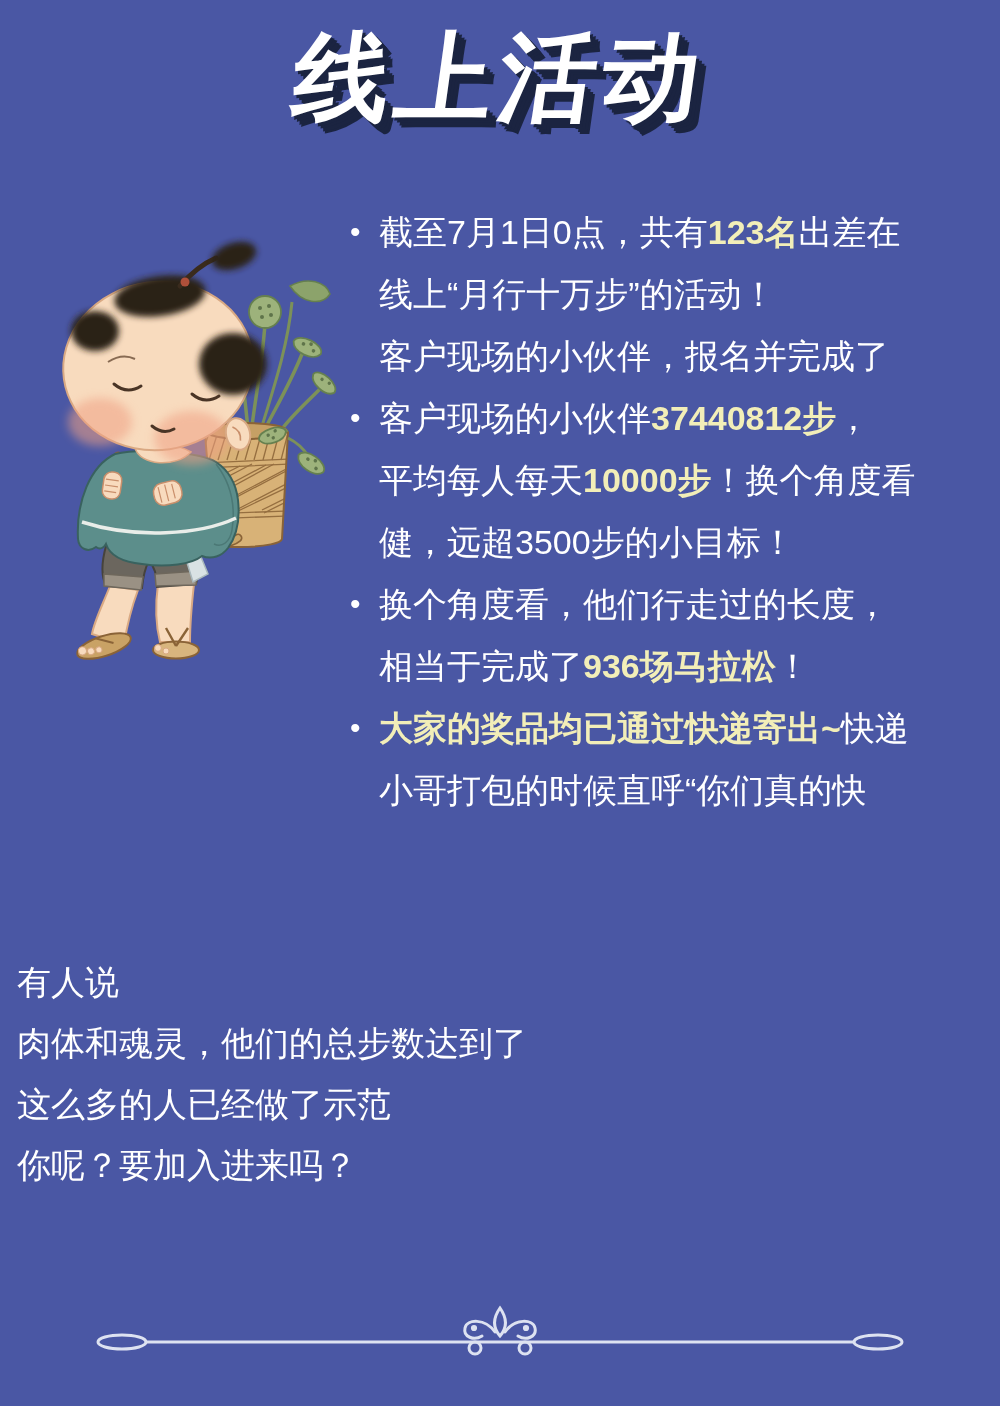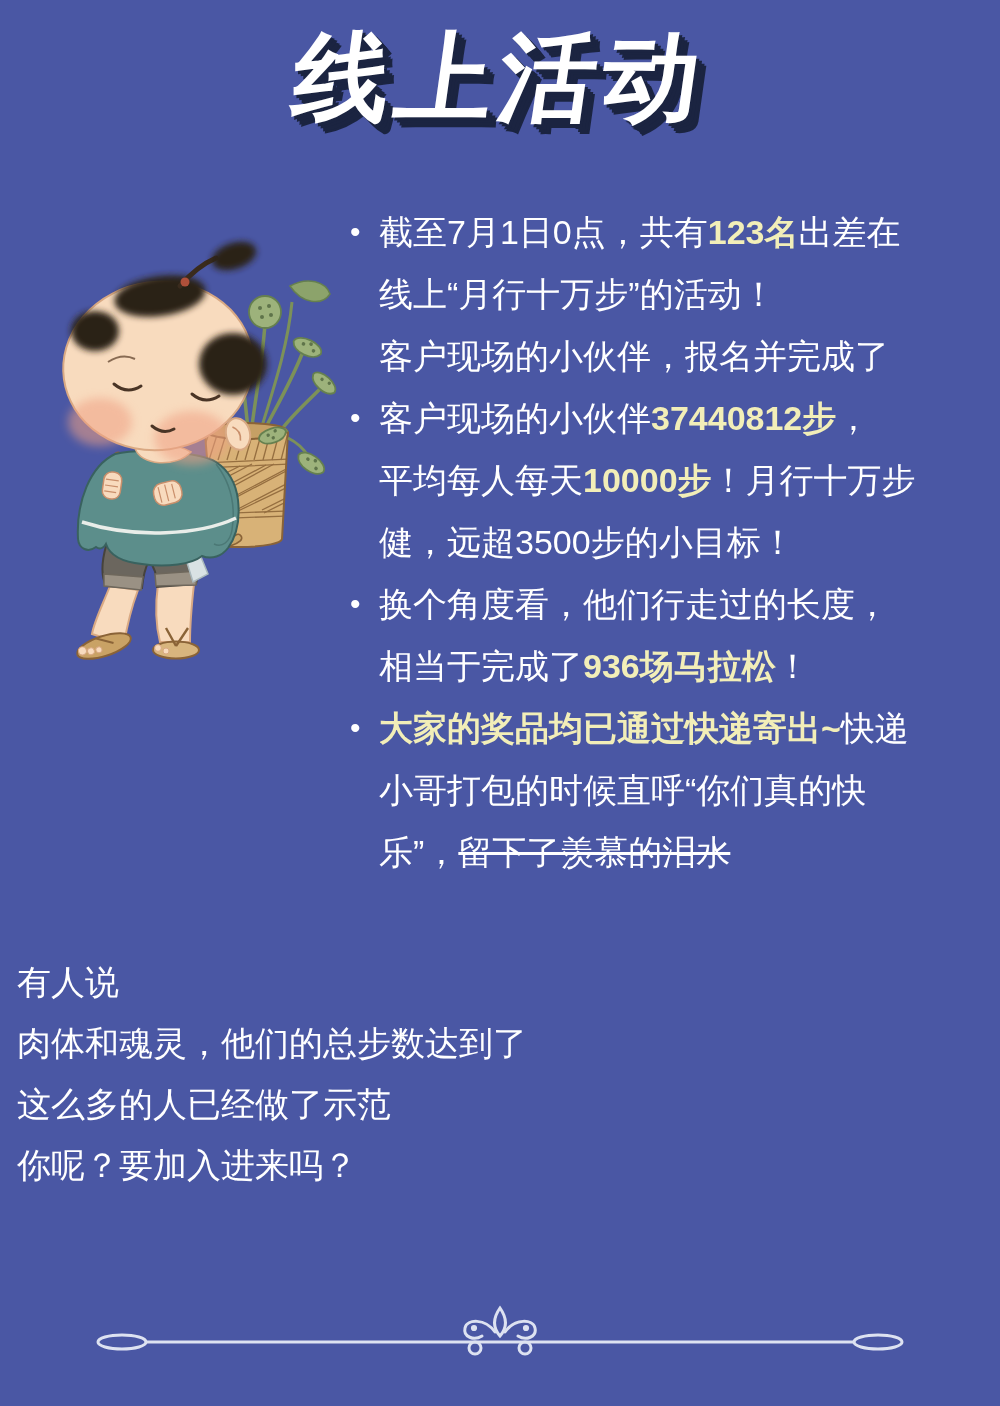--- a/index.html
+++ b/index.html
@@ -203,33 +203,32 @@
   <div class="bullets">
       <div class="bullet-item">
         <span class="marker">•</span>
         <div class="line"><span>截至7月1日0点，共有</span><span class="hl">123名</span><span>出差在</span></div>
         <div class="line"><span>线上“月行十万步”的活动！</span></div>
         <div class="line"><span>客户现场的小伙伴，报名并完成了</span></div>
       </div>
       <div class="bullet-item">
         <span class="marker">•</span>
         <div class="line"><span>客户现场的小伙伴</span><span class="hl">37440812步</span><span>，</span></div>
-        <div class="line"><span>平均每人每天</span><span class="hl">10000步</span><span>！月行十万步</span></div>
+        <div class="line"><span>平均每人每天</span><span class="hl">10000步</span><span>！换个角度看</span></div>
         <div class="line"><span>健，远超3500步的小目标！</span></div>
       </div>
       <div class="bullet-item">
         <span class="marker">•</span>
         <div class="line"><span>换个角度看，他们行走过的长度，</span></div>
         <div class="line"><span>相当于完成了</span><span class="hl">936场马拉松</span><span>！</span></div>
       </div>
       <div class="bullet-item">
         <span class="marker">•</span>
         <div class="line"><span class="hl">大家的奖品均已通过快递寄出~</span><span>快递</span></div>
         <div class="line"><span>小哥打包的时候直呼“你们真的快</span></div>
-        <div class="line"><span>乐”，</span><span class="strike">留下了羡慕的泪水</span></div>
       </div>
     </div>
 
   <div class="poem">
       <div class="poem-line">有人说</div>
       <div class="poem-line">肉体和魂灵，他们的总步数达到了</div>
       <div class="poem-line">这么多的人已经做了示范</div>
       <div class="poem-line">你呢？要加入进来吗？</div>
     </div>
 

